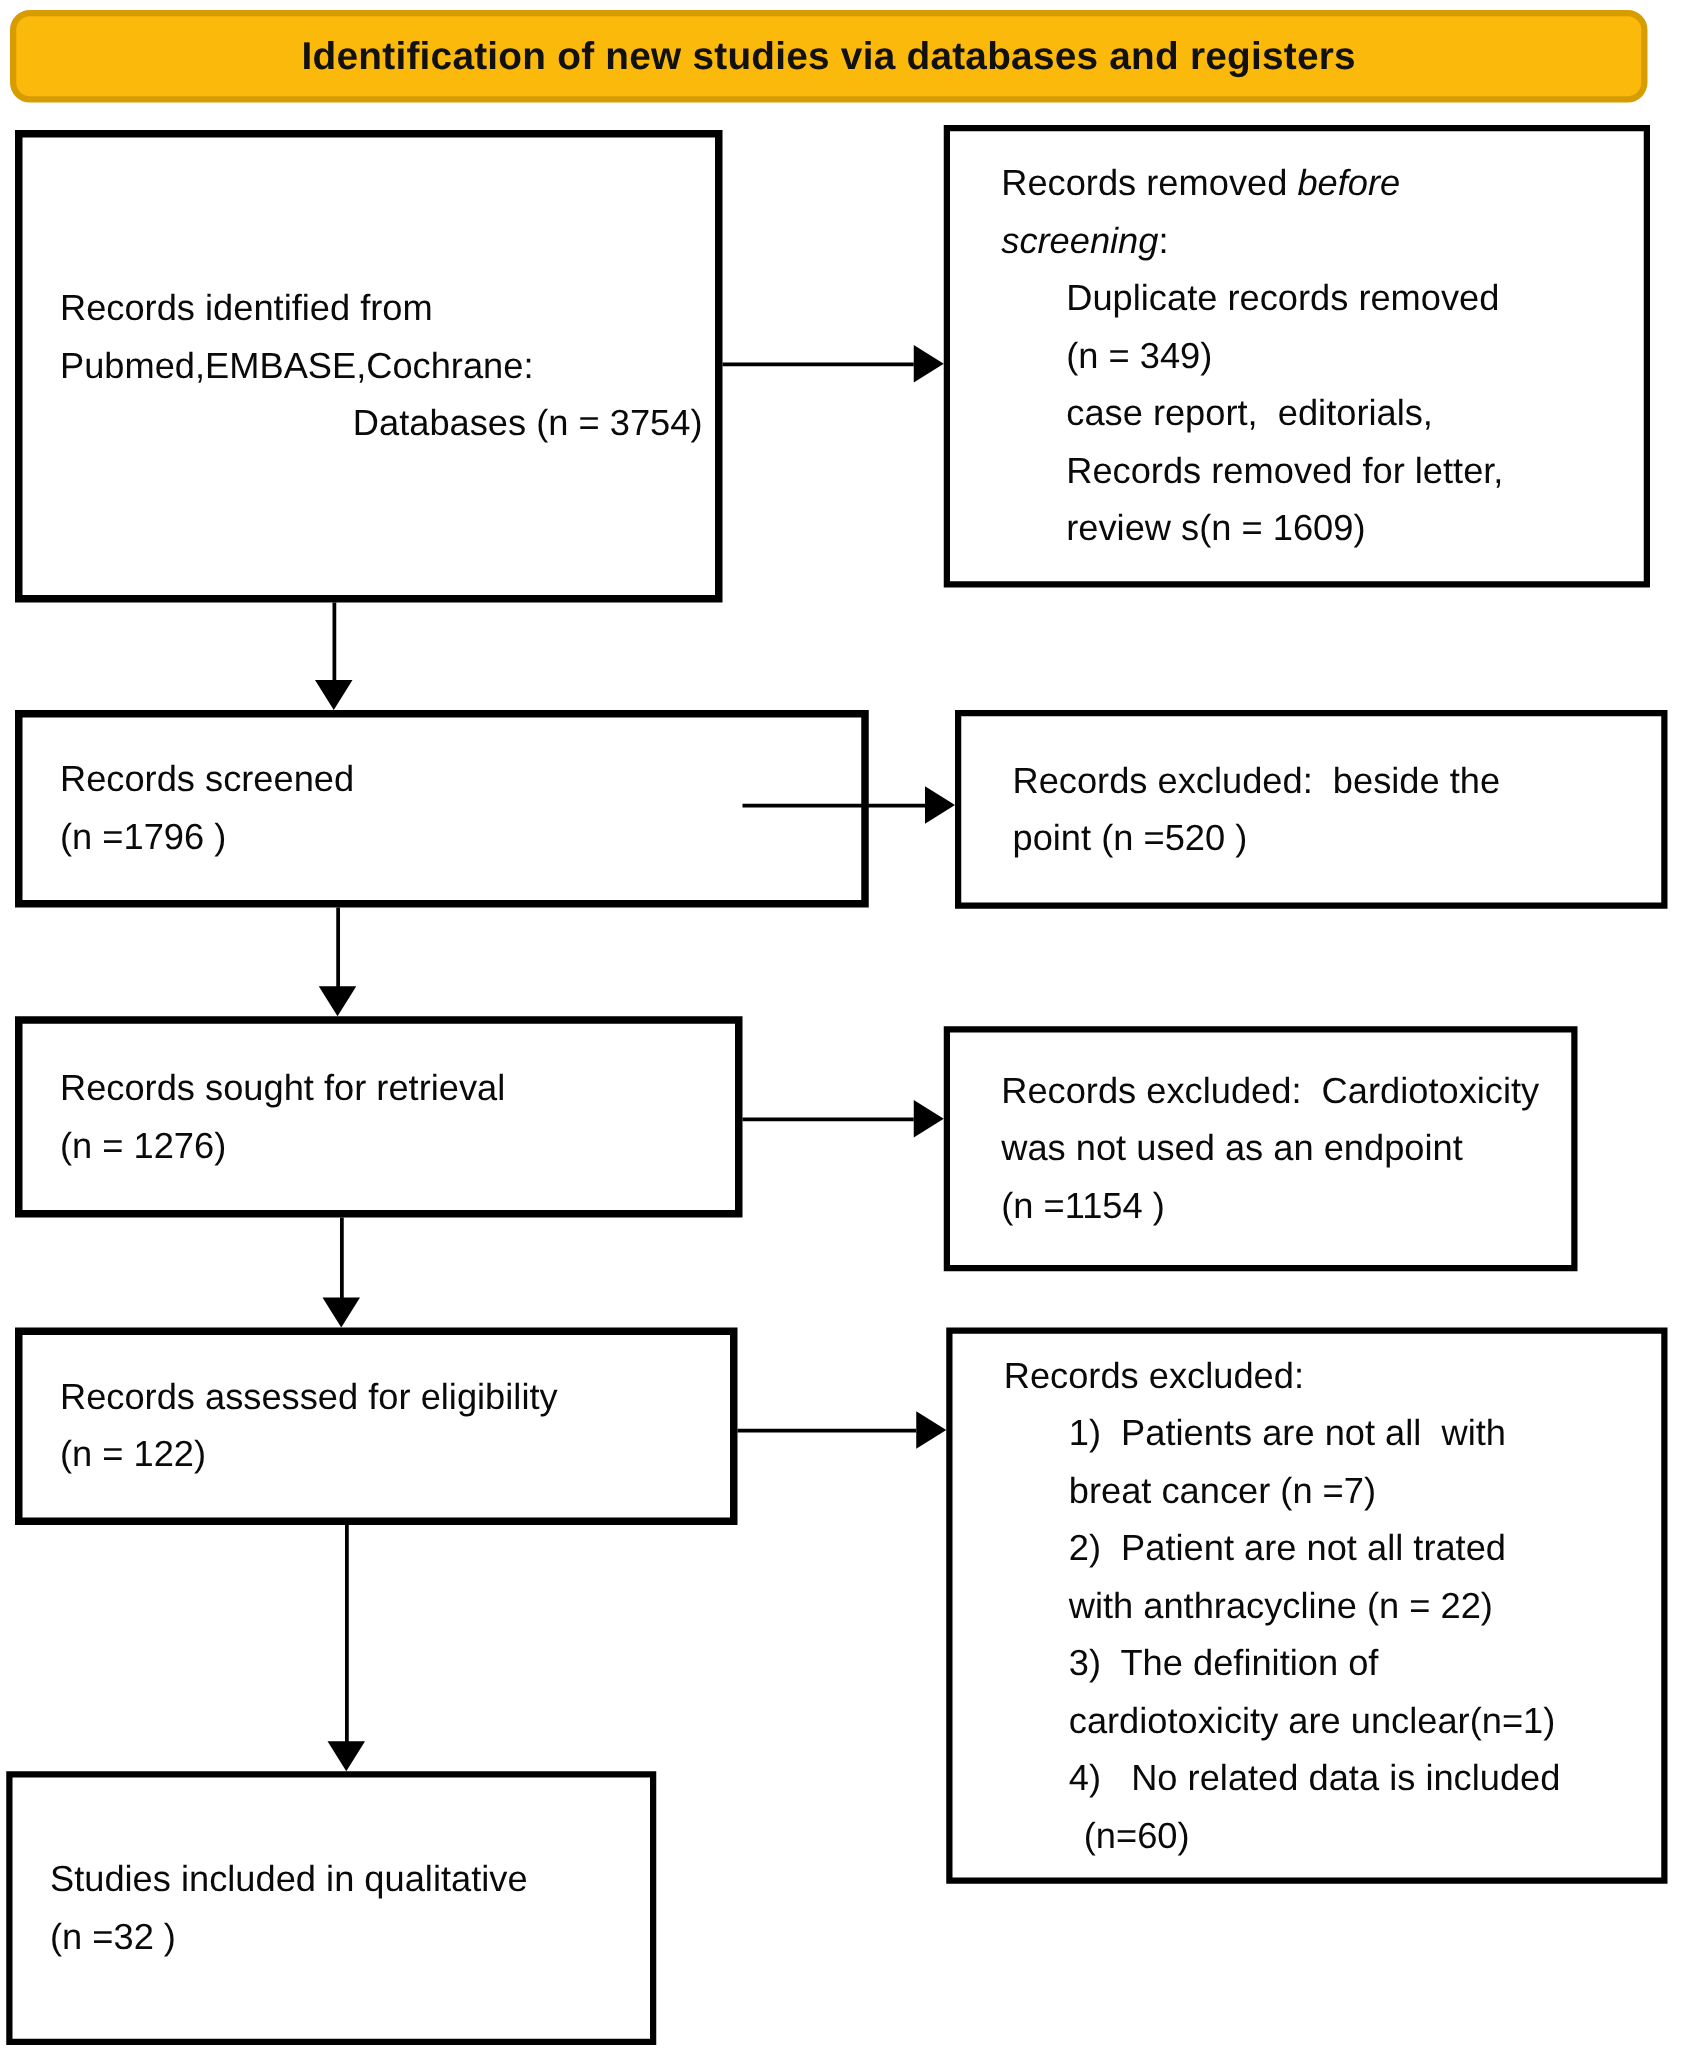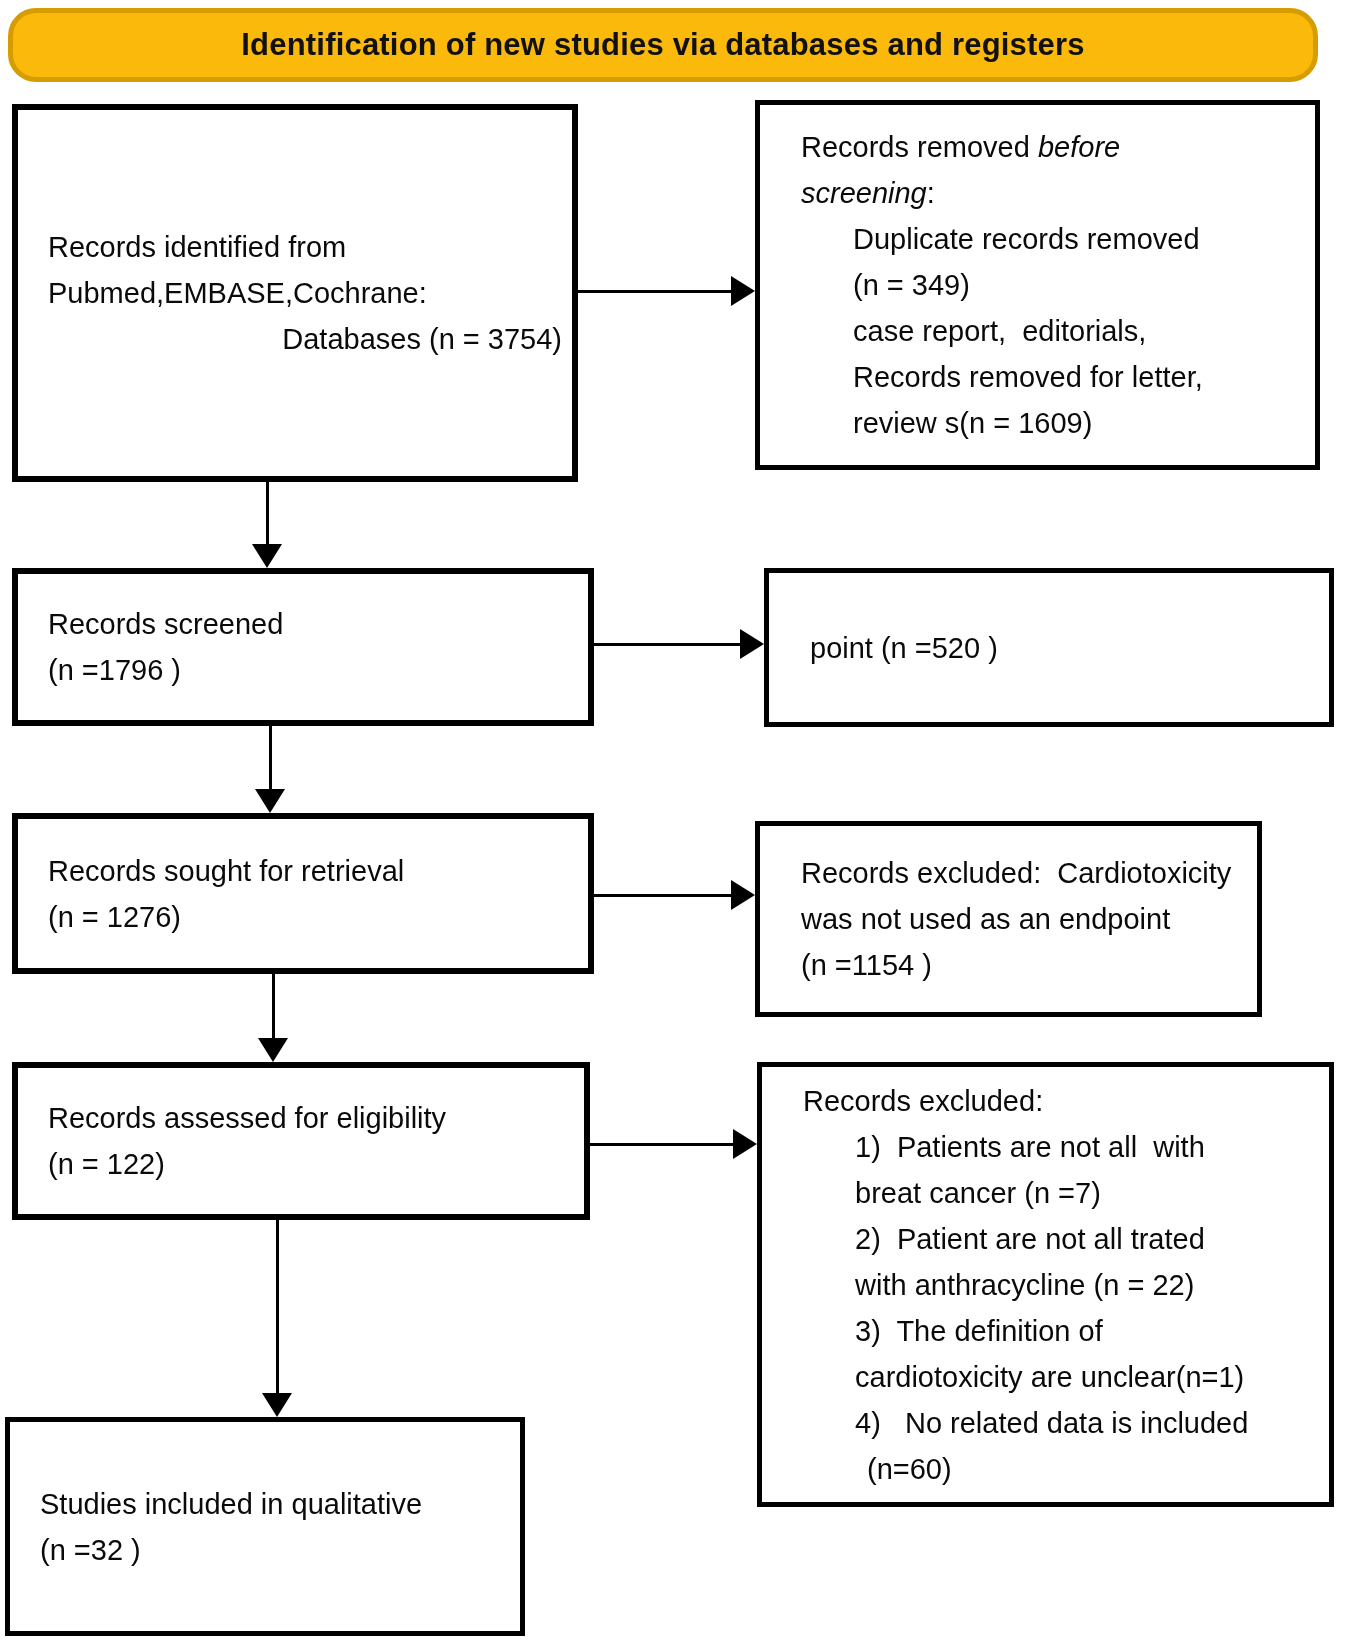--- a/index.html
+++ b/index.html
@@ -2,21 +2,21 @@
 <html><head>
 <meta charset="utf-8">
 <style>
   html,body{margin:0;padding:0;background:#ffffff;}
   .stage{
     position:relative;width:1350px;height:1641px;background:#ffffff;overflow:hidden;
     font-family:"Liberation Sans","DejaVu Sans",sans-serif;color:#0a0a0a;
   }
   .banner{
     position:absolute;left:8px;top:8px;width:1300px;height:64px;
-    background:#FBB90B;border:5px solid #D69C00;border-radius:28px;
+    background:#FBB90B;border:5px solid #D69C00;border-radius:16px;
     display:flex;align-items:center;justify-content:center;text-align:right;
   }
   .banner span{font-size:31px;font-weight:bold;color:#111;letter-spacing:0.2px;}
   .box{
     position:absolute;background:#ffffff;border:5px solid #000;
     display:flex;flex-direction:column;justify-content:center;
     box-sizing:border-box;
   }
   .lbox{border-width:6px;padding-left:30px;padding-right:10px;}
   .rbox{border-width:5px;padding-left:41px;padding-right:8px;}
@@ -49,26 +49,27 @@
   <div class="box rbox" style="left:755px;top:100px;width:565px;height:370px;">
     <div class="ln"><span>Records removed </span><span class="it">before</span></div>
     <div class="ln"><span class="it">screening</span><span>:</span></div>
     <div class="ln ind">Duplicate records removed</div>
     <div class="ln ind">(n = 349)</div>
     <div class="ln ind">case report,  editorials,</div>
     <div class="ln ind">Records removed for letter,</div>
     <div class="ln ind">review s(n = 1609)</div>
   </div>
 
-  <div class="box lbox" style="left:12px;top:568px;width:582px;height:158px;">
+  <div class="box lbox" style="left:12px;top:568px;width:683px;height:158px;">
     <div class="ln">Records screened</div>
     <div class="ln">(n =1796 )</div>
   </div>
 
   <div class="box rbox" style="left:764px;top:568px;width:570px;height:159px;">
+    <div class="ln">Records excluded:  beside the</div>
     <div class="ln">point (n =520 )</div>
   </div>
 
   <div class="box lbox" style="left:12px;top:813px;width:582px;height:161px;">
     <div class="ln">Records sought for retrieval</div>
     <div class="ln">(n = 1276)</div>
   </div>
 
   <div class="box rbox" style="left:755px;top:821px;width:507px;height:196px;">
     <div class="ln">Records excluded:  Cardiotoxicity</div>

